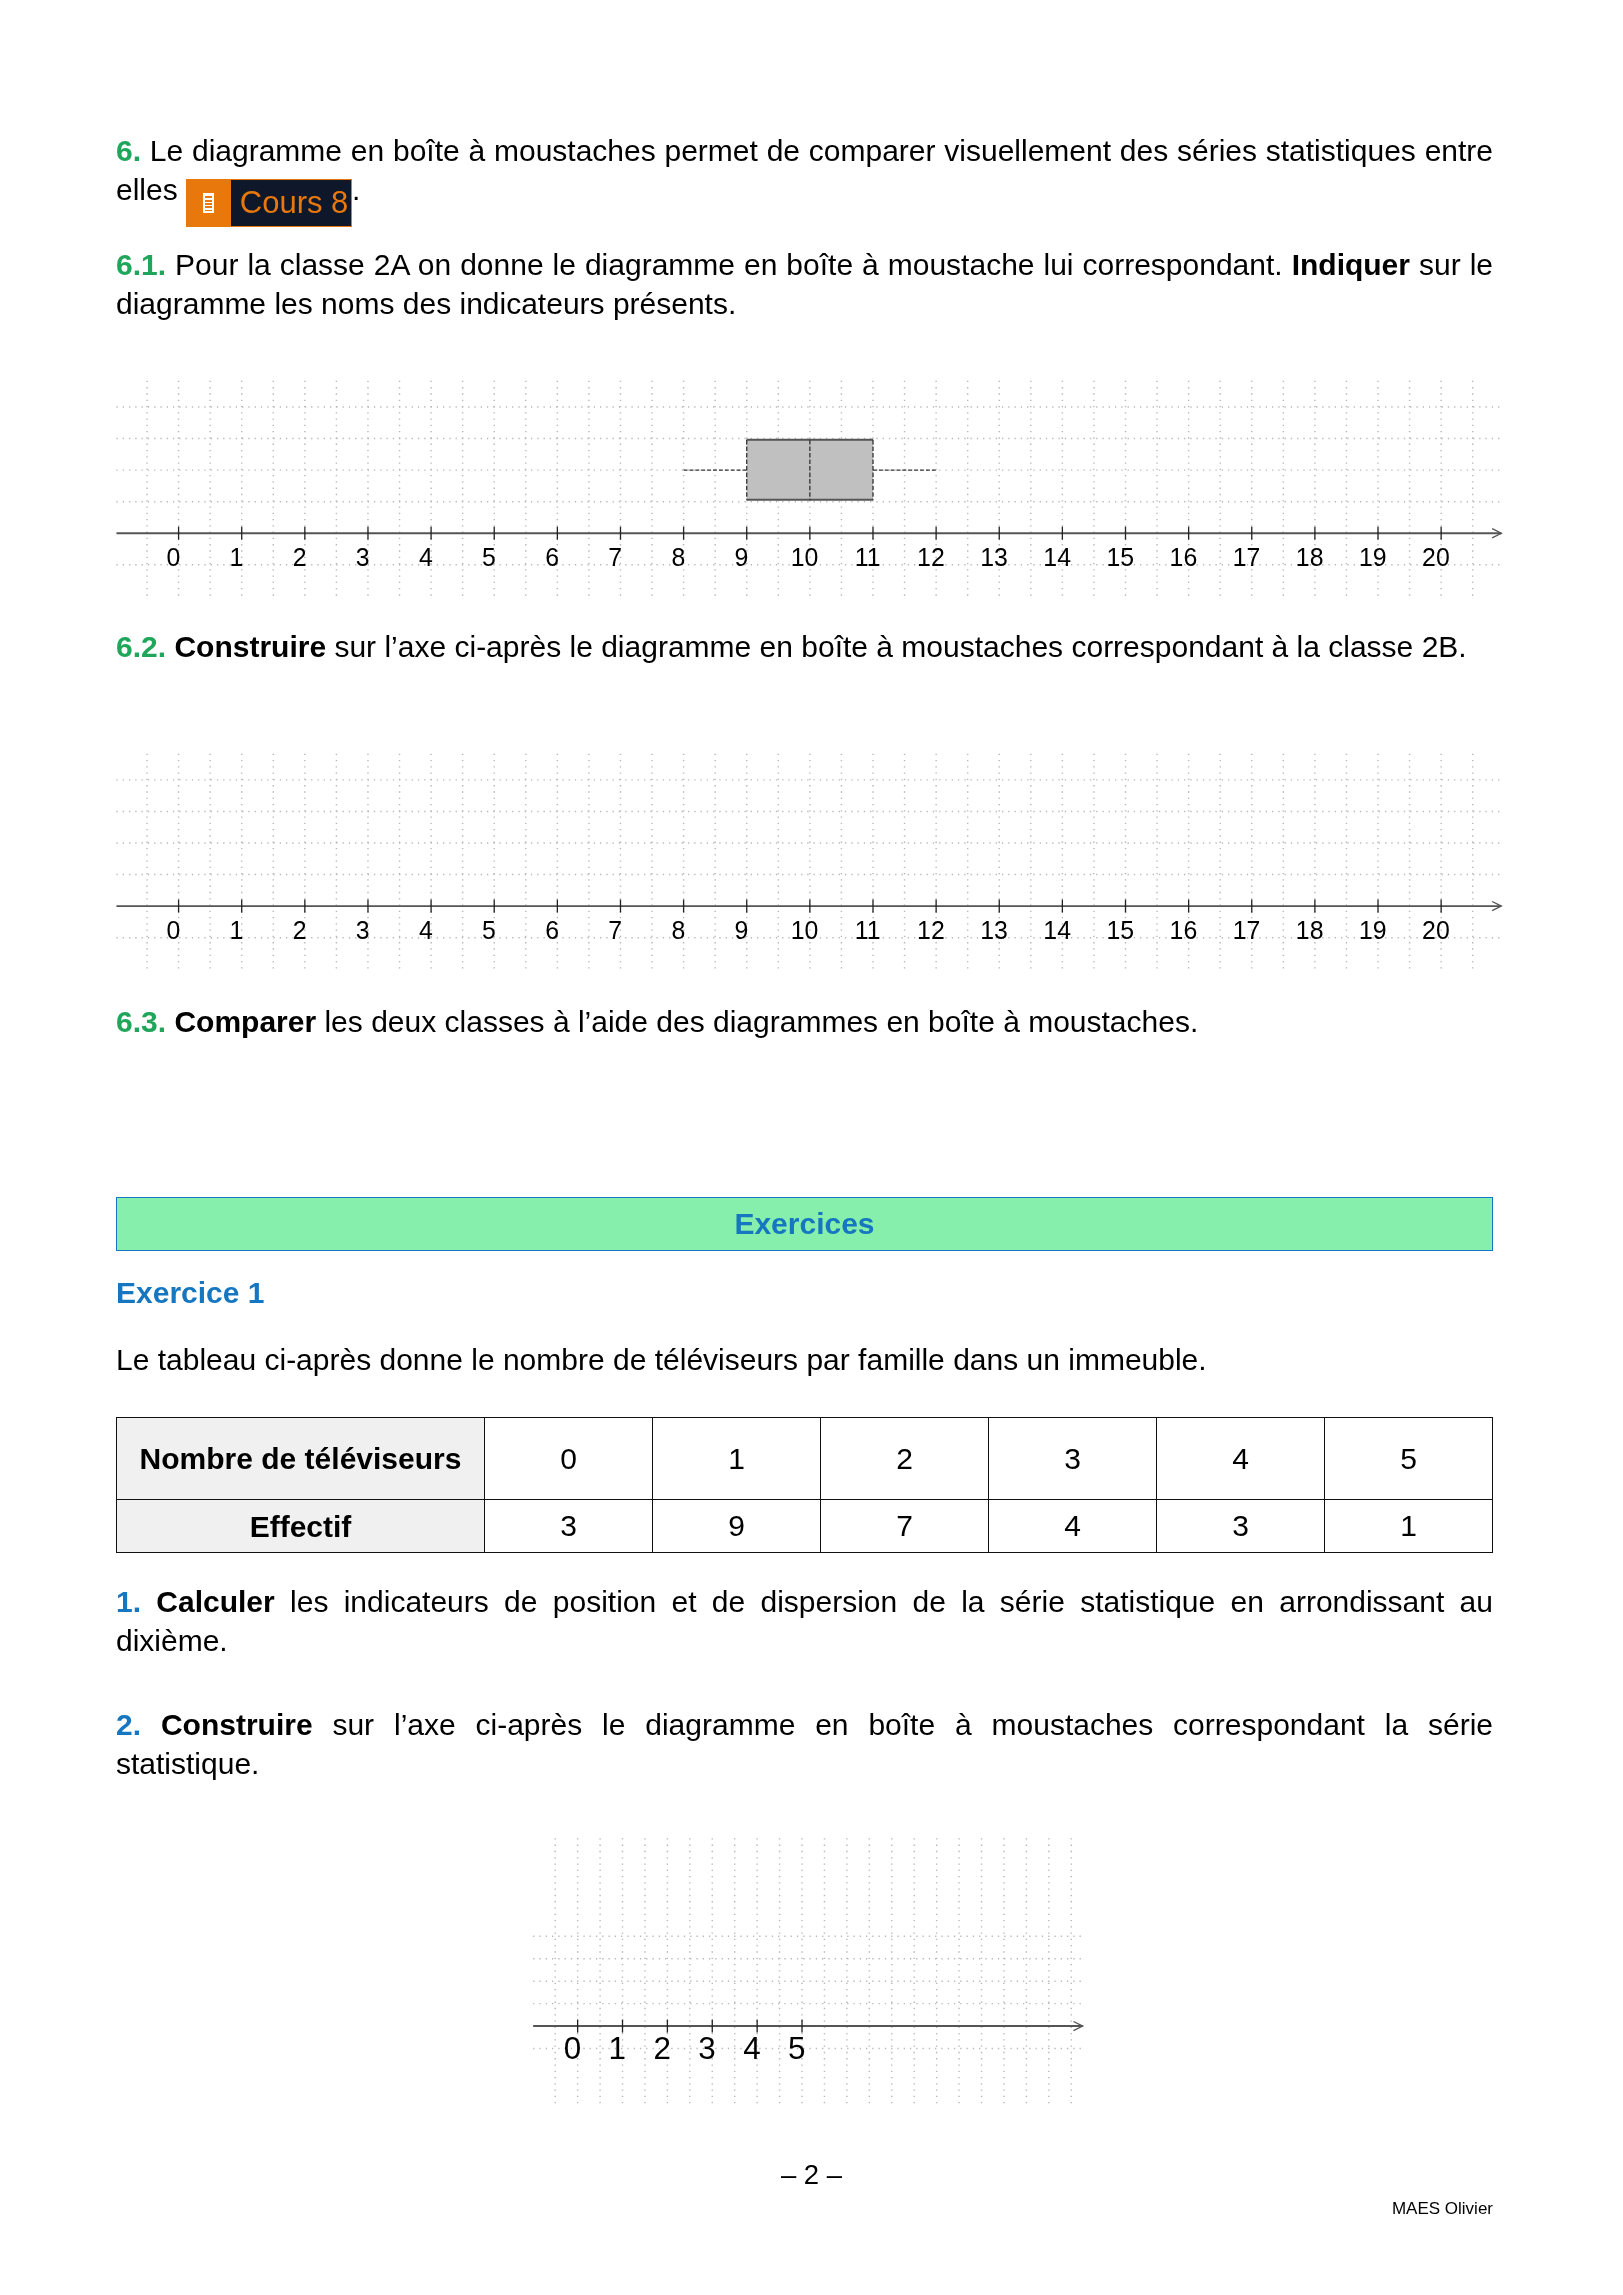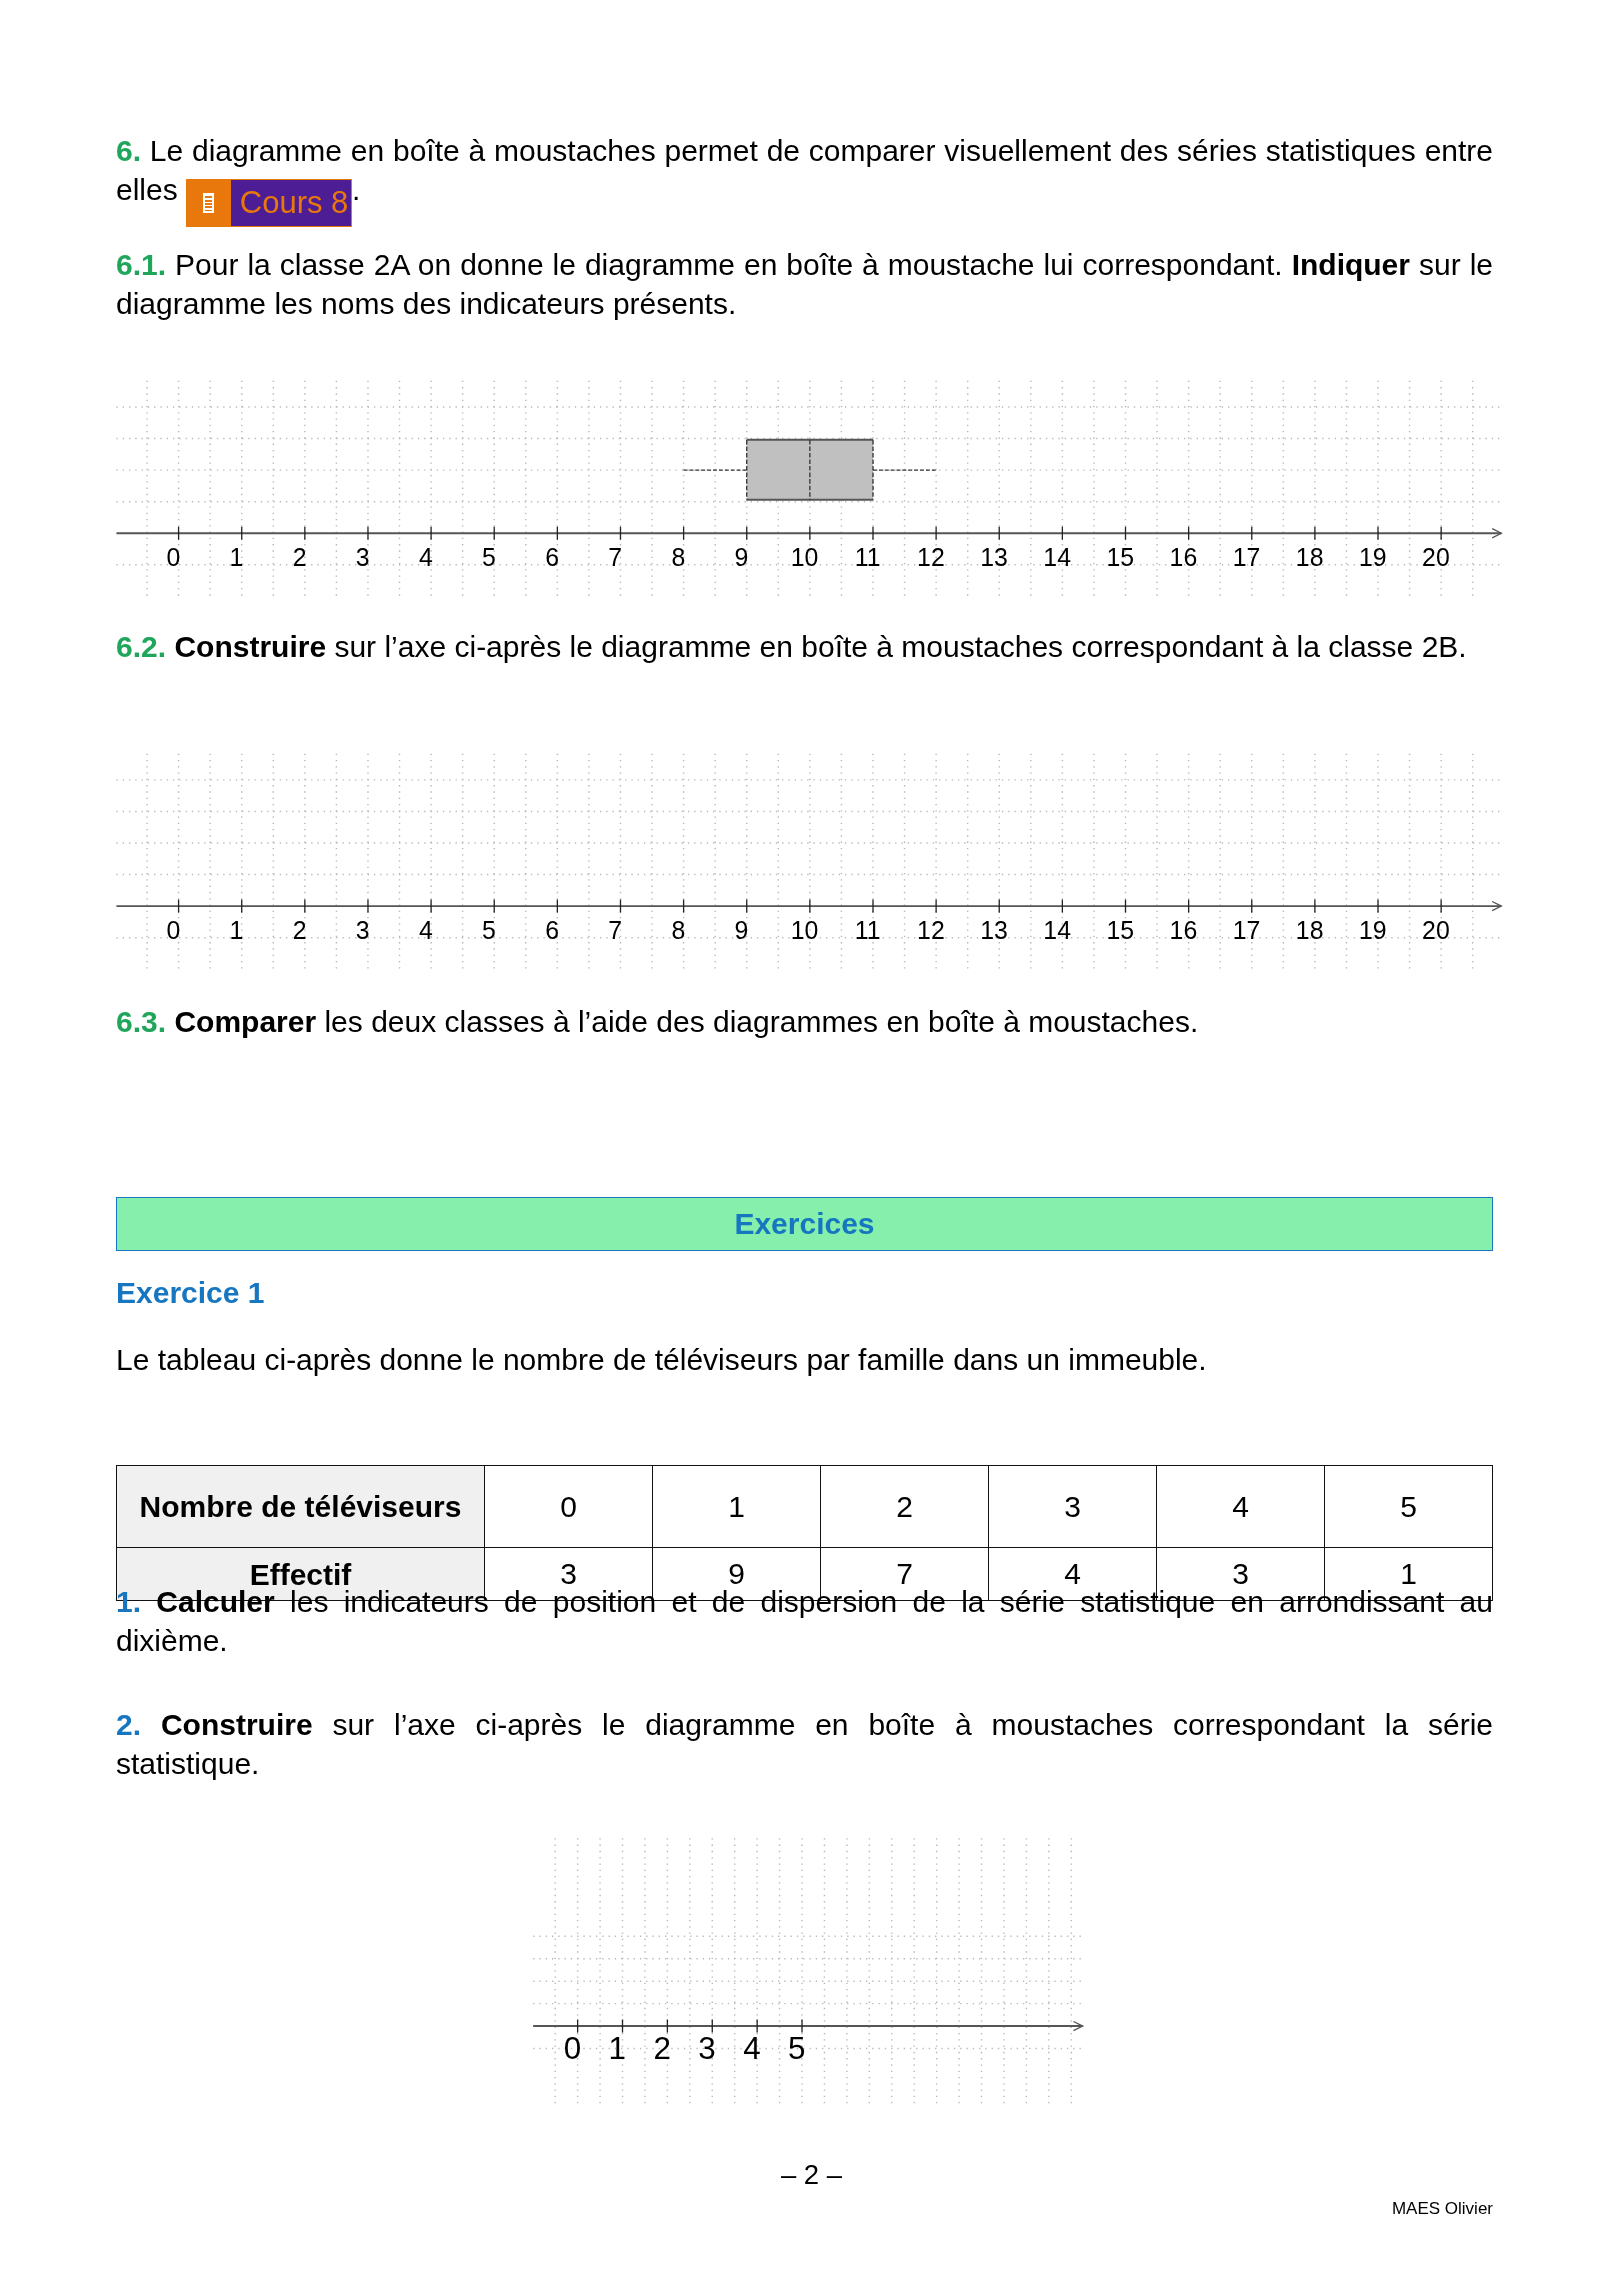--- a/index.html
+++ b/index.html
@@ -4,33 +4,33 @@
 <style>
   html, body { margin: 0; padding: 0; background: #ffffff; }
   body { width: 1623px; height: 2295px; position: relative; overflow: hidden;
          font-family: "Liberation Sans", sans-serif; color: #000; }
   .blk { position: absolute; left: 116px; width: 1377px; font-size: 30px; line-height: 39px;
          text-align: justify; }
   .num-green { color: #1fa65a; font-weight: bold; }
   .num-blue { color: #1676c0; font-weight: bold; }
   .b { font-weight: bold; }
   .badge { display: inline-flex; align-items: stretch; height: 46px; vertical-align: -13px;
-           border: 1.3px solid #e8780c; background: #4c1d95; margin-left: 7.9px; }
+           border: 1.3px solid #e8780c; background: #0f172a; margin-left: 7.9px; }
   .badge .ic { width: 44px; background: #e8780c; display: flex; align-items: center; justify-content: center; }
   .badge .ic .doc { width: 11.8px; height: 19.6px; border: 2px solid #fff; box-sizing: border-box;
        background: repeating-linear-gradient(#fff 0 1.3px, transparent 1.3px 3.3px); }
   .badge .lbl { color: #e8780c; padding: 0 2.6px 0 9.2px; line-height: 46px; font-size: 31px; }
   .grid { position: absolute; }
   .banner { position: absolute; left: 116px; top: 1197px; width: 1377px; height: 54px;
             background: #86efac; border: 1.3px solid #1676c0; border-width: 1.3px 0.7px;
             box-sizing: border-box; display: flex; align-items: center; justify-content: center;
             color: #1676c0; font-weight: bold; font-size: 30px; }
   .ex-title { position: absolute; left: 116px; top: 1276px; color: #1676c0; font-weight: bold; font-size: 30px; }
   table.tv { position: absolute; left: 116px; top: 1417px; width: 1377px; border-collapse: collapse;
-             font-size: 30px; margin-top: 48px; }
+             font-size: 30px; }
   table.tv td { border: 1.3px solid #111; text-align: center; padding: 0; }
   table.tv td.hd { background: #f0f0f0; font-weight: bold; width: 367px; line-height: 37px; }
   table.tv tr.r1 td { height: 81px; }
   table.tv tr.r2 td { height: 52px; }
   .footer-page { position: absolute; top: 2159px; left: 0; width: 1623px; text-align: center; font-size: 27.5px; }
   .footer-author { position: absolute; top: 2199px; right: 130px; font-size: 17px; }
 </style>
 </head>
 <body>
 

